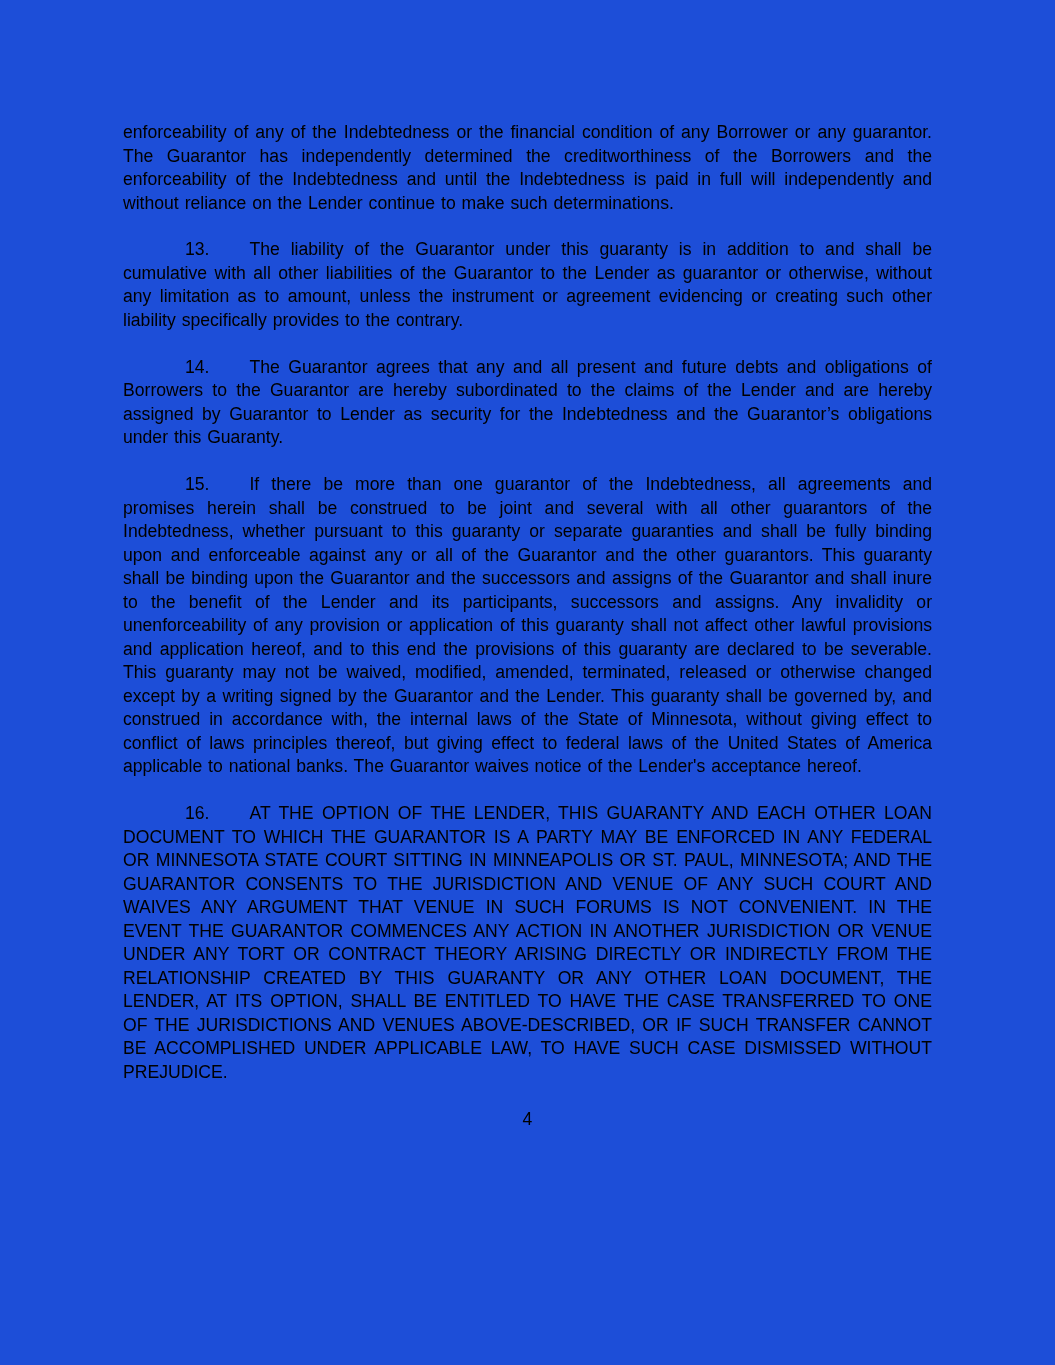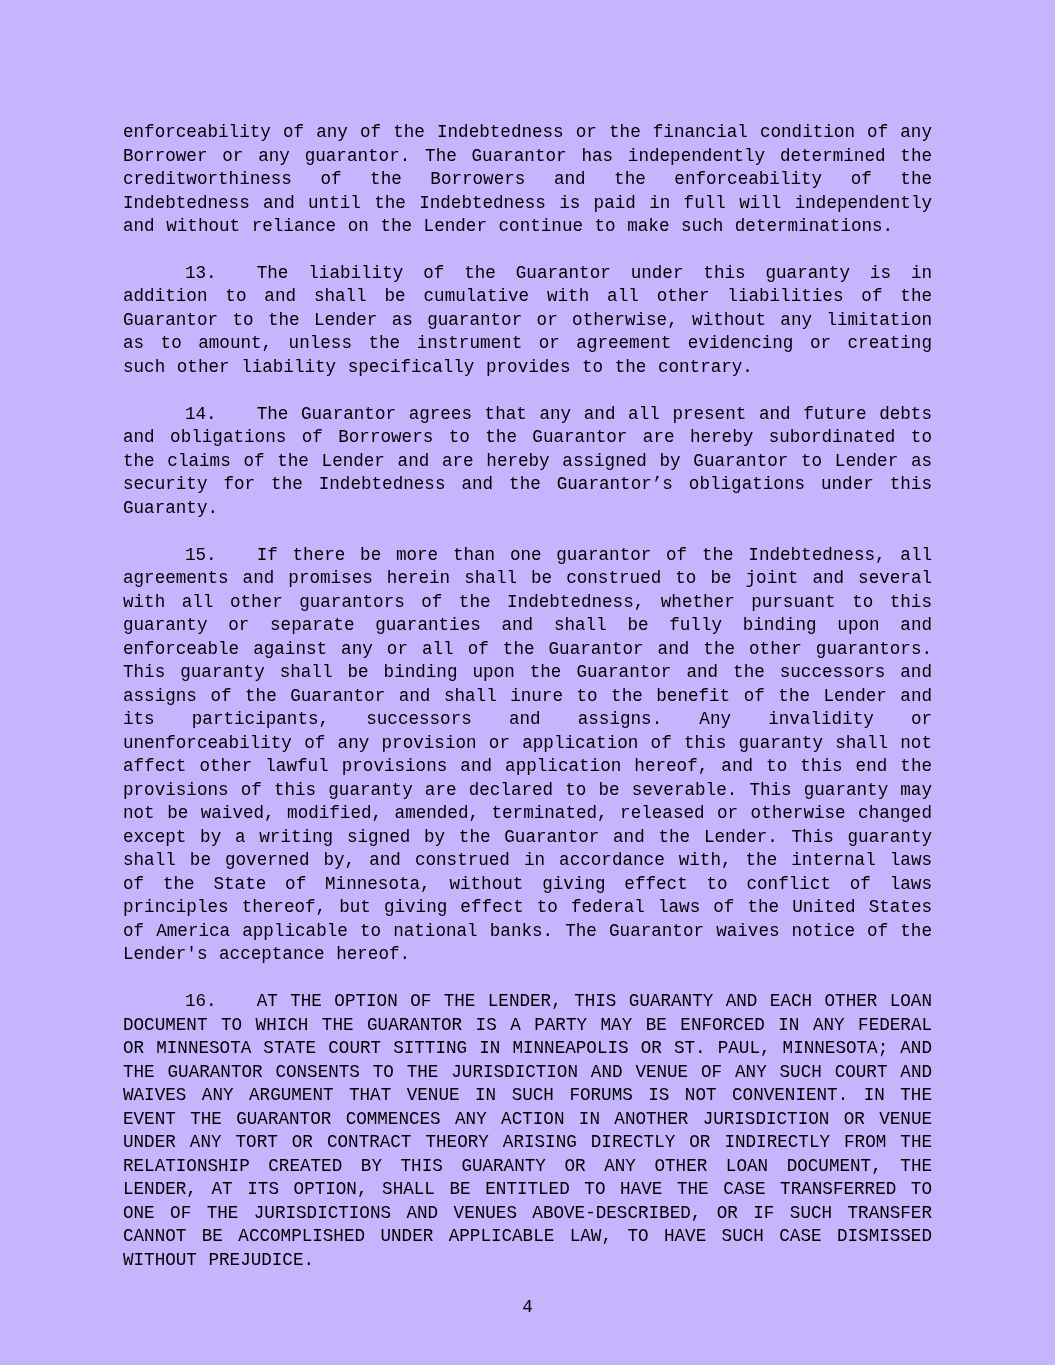--- a/index.html
+++ b/index.html
@@ -5,24 +5,24 @@
   html, body {
     margin: 0;
     padding: 0;
     background: #e8e8e8;
   }
   .page {
     position: relative;
     width: 1055px;
     height: 1365px;
     margin: 0 auto;
-    background: #c4b5fd;
+    background: #1d4ed8;
     box-sizing: border-box;
     padding: 121px 123px 0 123px;
-    font-family: Liberation Mono, monospace;
+    font-family: Liberation Sans, sans-serif;
     color: #000000;
   }
   .para {
     margin: 0 0 23.4px 0;
     font-size: 17.6px;
     line-height: 23.5px;
     text-align: justify;
     word-spacing: 1px;
   }
   .para.indent {

